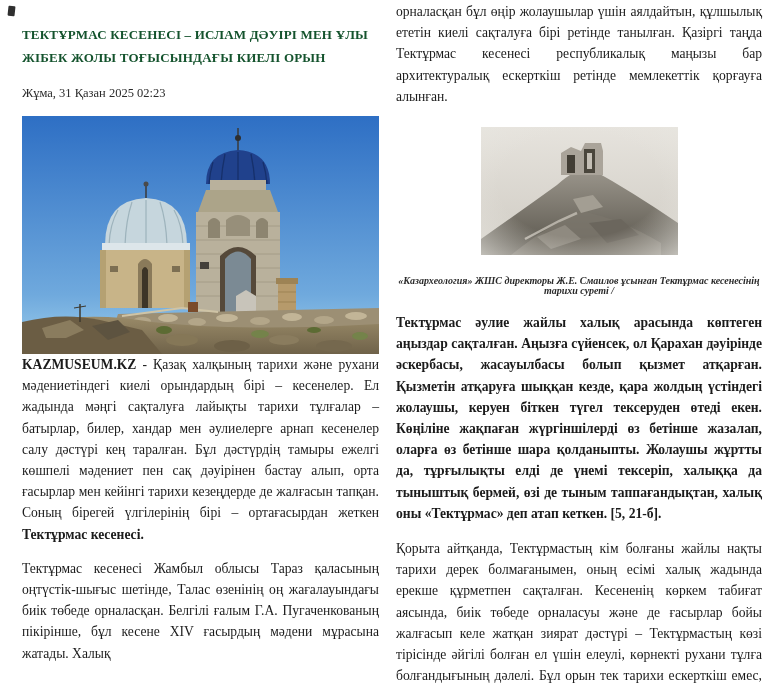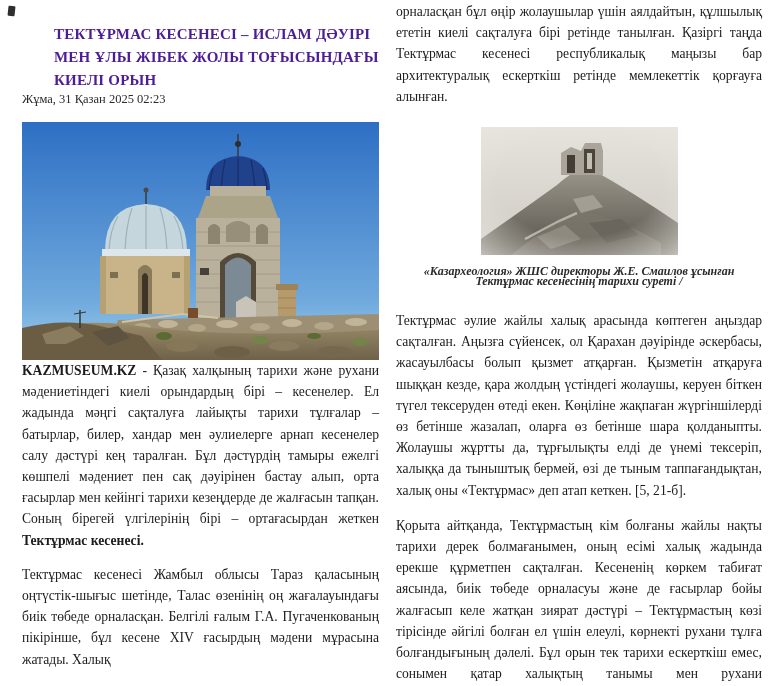--- a/index.html
+++ b/index.html
@@ -12,44 +12,44 @@
   .corner-mark {
     position: absolute; left: 8px; top: 6px; width: 7px; height: 10px;
     background: #2f2f2f; transform: rotate(6deg); border-radius: 1px;
   }
   .col { position: absolute; top: 0; }
   .col-left  { left: 22px;  width: 357px; }
   .col-right { left: 396px; width: 366px; }
 
   .article-title {
     margin-top: 23px;
-    font-size: 15px; line-height: 23px; font-weight: bold;
-    letter-spacing: 0.2px; color: #4c1d95; margin-left: 32px;
+    font-size: 13px; line-height: 23px; font-weight: bold;
+    letter-spacing: 0.2px; color: #14532d;
   }
   .article-date {
-    margin-top: 0; font-size: 12.5px; color: #2a2a2a;
+    margin-top: 17px; font-size: 12.5px; color: #2a2a2a;
   }
   .photo-frame { display: block; margin-top: 15px; }
   .body-par {
     font-size: 13.6px; line-height: 21.2px;
     text-align: justify; color: #1b1b1b;
   }
   .col-left .body-par.first { margin-top: 0; }
   .col-left .body-par + .body-par { margin-top: 13px; }
   .col-right .body-par { margin-top: 0; }
   .lead-site { font-weight: bold; }
   .bold-inline { font-weight: bold; }
 
   .bw-photo-wrap { margin-top: 20px; text-align: center; }
   .bw-caption {
-    margin-top: 7px; text-align: center;
-    font-size: 12px; font-weight: bold; font-style: italic;
+    margin-top: 17px; text-align: center;
+    font-size: 10px; font-weight: bold; font-style: italic;
     color: #2a2a2a; line-height: 10px;
   }
-  .col-right .p2 { margin-top: 24px; }
+  .col-right .p2 { margin-top: 16px; font-weight: bold; }
   .col-right .p3 { margin-top: 14px; }
 </style>
 </head>
 <body>
 
 <div class="corner-mark"></div>
 
 <div class="col col-left">
 
   <h1 class="article-title">ТЕКТҰРМАС КЕСЕНЕСІ – ИСЛАМ ДӘУІРІ МЕН ҰЛЫ ЖІБЕК ЖОЛЫ ТОҒЫСЫНДАҒЫ КИЕЛІ ОРЫН</h1>

